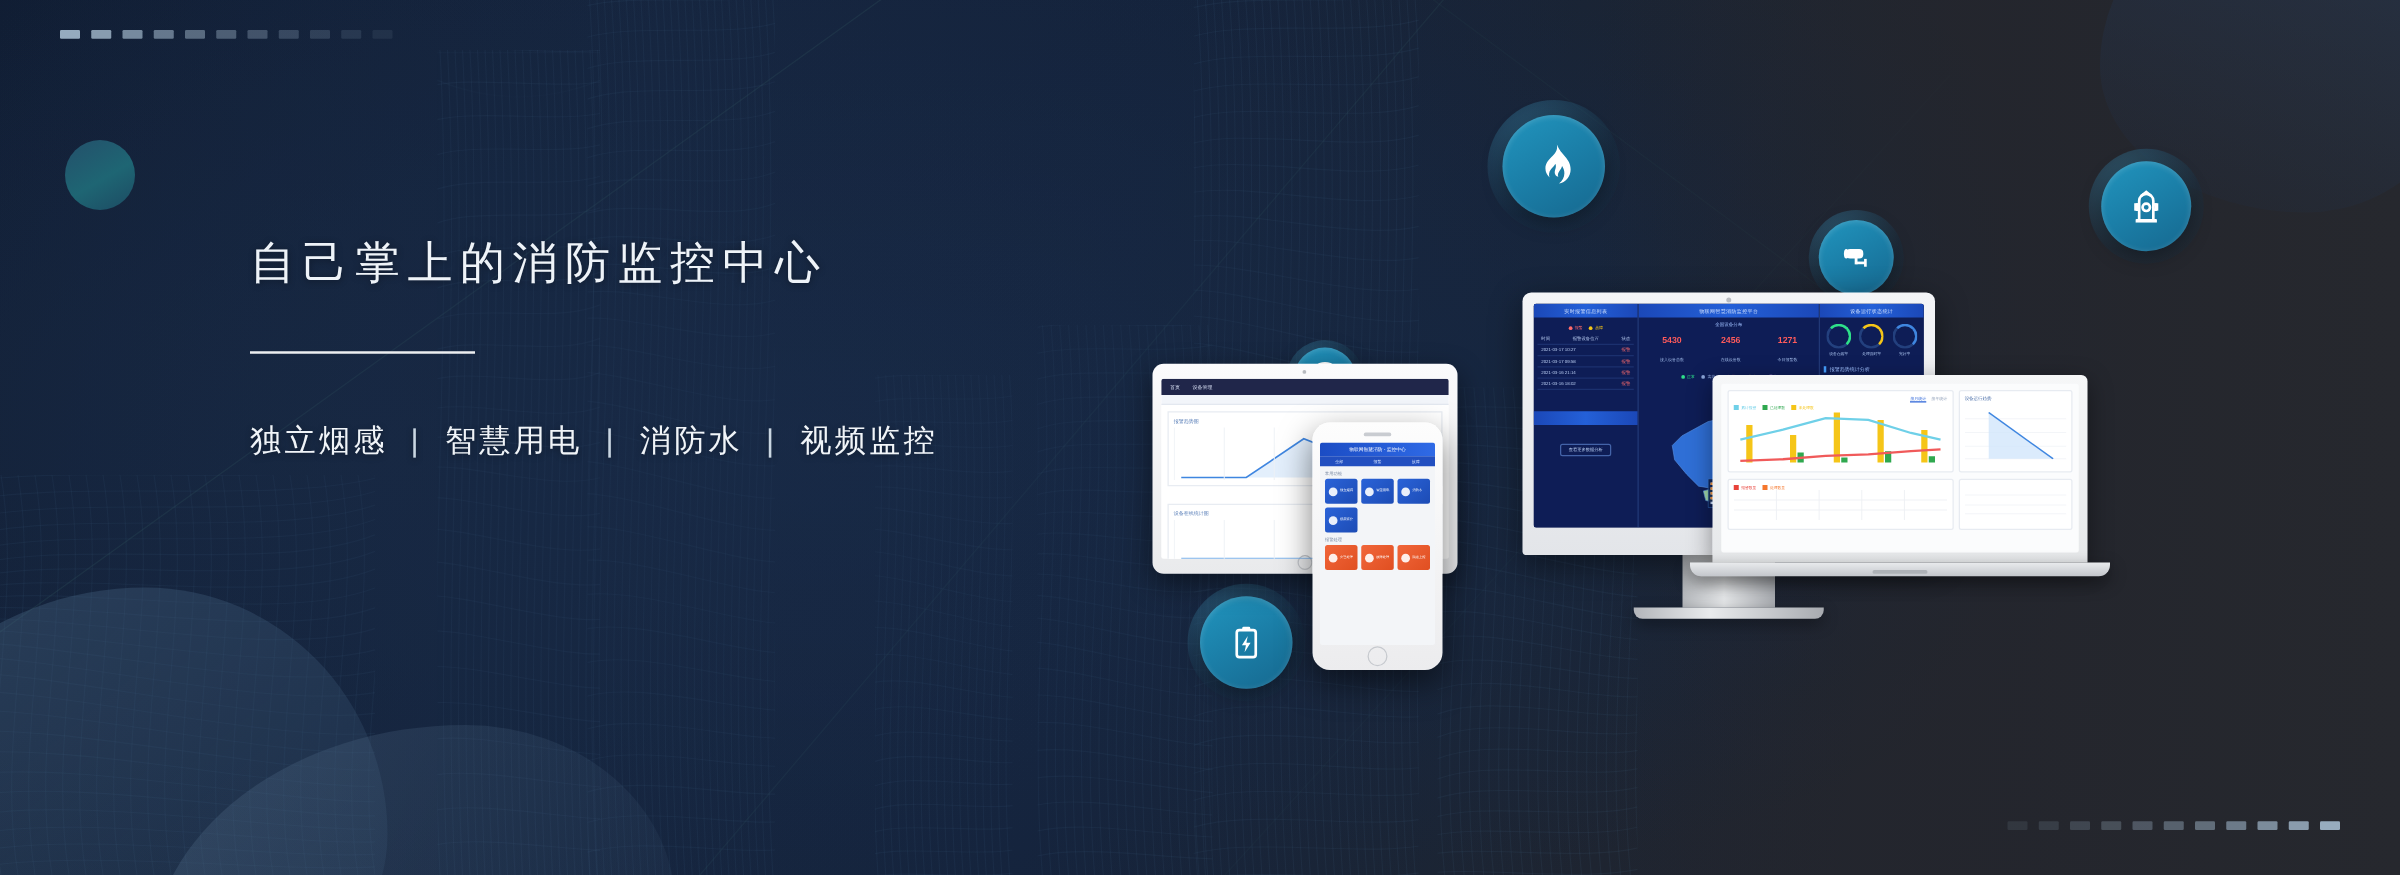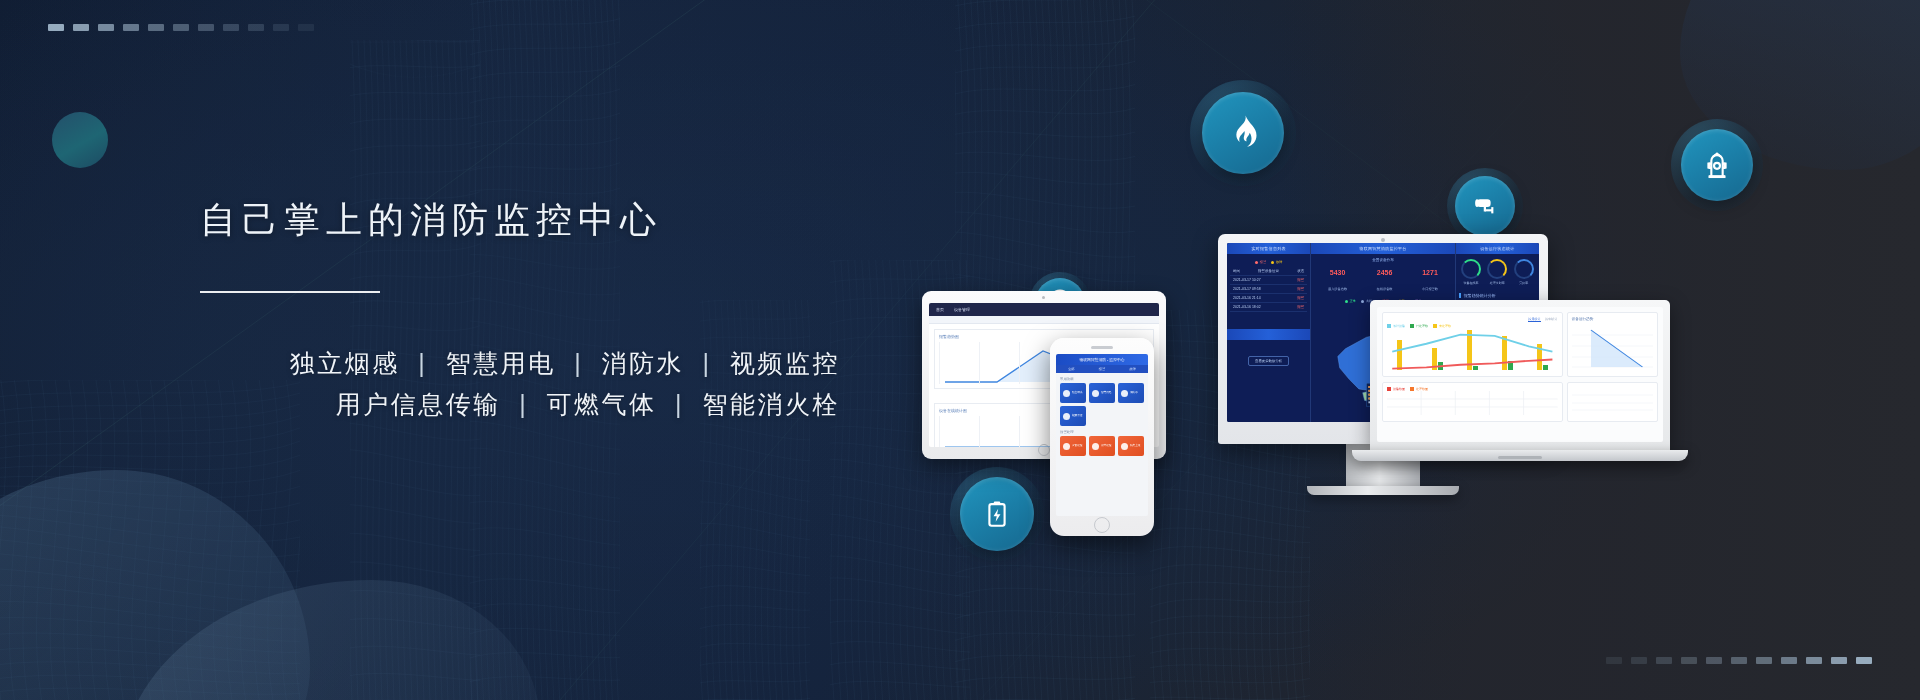--- a/index.html
+++ b/index.html
@@ -59,28 +59,28 @@
   .dashrow{ position:absolute; display:flex; gap:9px; }
   .dashrow i{ display:block; width:16px; height:7px; border-radius:1px; background:#9db3c6; }
 
   
   .copy{ position:absolute; left:200px; top:170px; width:640px; }
   .headline{
     font-size:58px; font-weight:700; color:#ffffff; letter-spacing:2px;
     line-height:1.05; text-shadow:0 2px 10px rgba(0,0,0,.45); white-space:nowrap;
   }
   .subline{
-    margin-top:26px; font-size:36px; color:#eef3f8; font-weight:400;
+    margin-top:16px; font-size:36px; color:#eef3f8; font-weight:400;
     letter-spacing:6px; text-shadow:0 1px 6px rgba(0,0,0,.4); white-space:nowrap;
   }
   .rule{ margin-top:46px; width:180px; height:2px; background:#ffffff; opacity:.92; }
   .feat{ margin-top:50px; }
   .feat .frow{
     font-size:25px; color:#f0f4f8; letter-spacing:2.5px; line-height:1.62;
-    white-space:nowrap; text-shadow:0 1px 5px rgba(0,0,0,.35);text-align:right;
+    white-space:nowrap; text-shadow:0 1px 5px rgba(0,0,0,.35);
   }
   .feat .sep{ color:#c9d6e2; padding:0 9px; font-weight:300; }
 
   
   .badge{ position:absolute; border-radius:50%; display:flex; align-items:center; justify-content:center; }
   .badge .ring{
     position:absolute; inset:0; border-radius:50%;
     background:radial-gradient(circle at 36% 30%, rgba(58,132,168,.55), rgba(22,52,74,.30) 62%, rgba(16,34,50,.10) 100%);
   }
   .badge .core{
@@ -696,27 +696,20 @@
     <div class="feat">
       <div class="frow">
         <span>独立烟感</span>
         <span class="sep">|</span>
         <span>智慧用电</span>
         <span class="sep">|</span>
         <span>消防水</span>
         <span class="sep">|</span>
         <span>视频监控</span>
       </div>
-      <div class="frow">
-        <span>用户信息传输</span>
-        <span class="sep">|</span>
-        <span>可燃气体</span>
-        <span class="sep">|</span>
-        <span>智能消火栓</span>
-      </div>
     </div>
   </div>
 
   <div class="badge" style="left:1190px; top:80px; width:106px; height:106px;">
     <div class="ring"></div>
     <div class="core" style="width:82px;height:82px;">
       <svg width="40" height="40" viewBox="0 0 24 24">
         <path fill="#fff" d="M13.5 1.5c.6 3-1.2 4.6-2.6 6.1C9.4 9.2 8 10.7 8 13a5.9 5.9 0 0 0 2 4.4c-.5-1.3-.3-2.8.6-3.9.7-.9 1.7-1.6 2.2-2.7.4 1 .2 1.9-.1 2.8-.3.9-.4 1.9.2 2.7.3.4.8.7 1.3.7-.4-.8-.2-1.7.3-2.4.6-.8 1.3-1.6 1.5-2.7.7 1 1.1 2.2 1.1 3.5 0 2-1 3.8-2.6 4.9 3.2-.6 5.6-3.4 5.6-6.8 0-2.6-1.1-4.3-2.5-6C16 5.6 14.4 4 13.5 1.5z"></path>
       </svg>
     </div>

